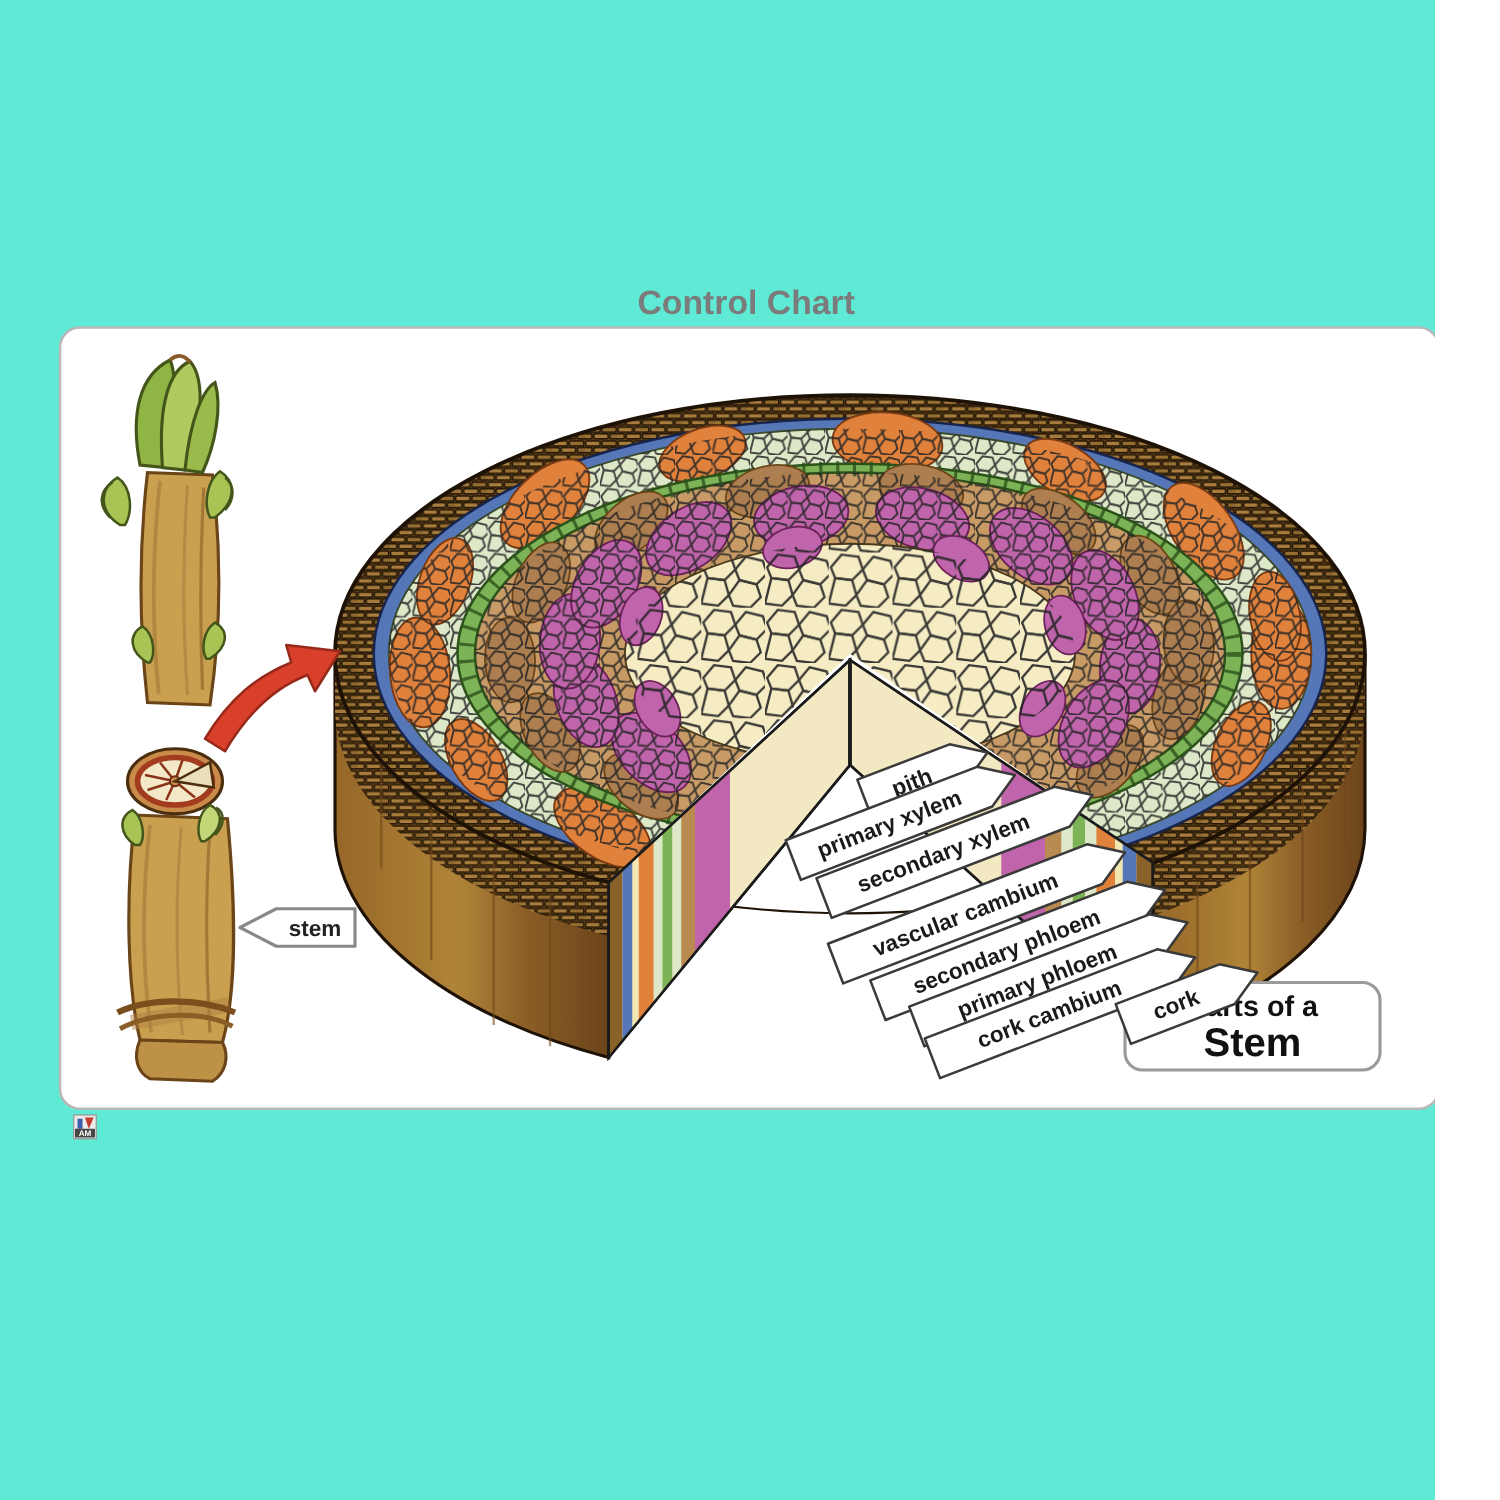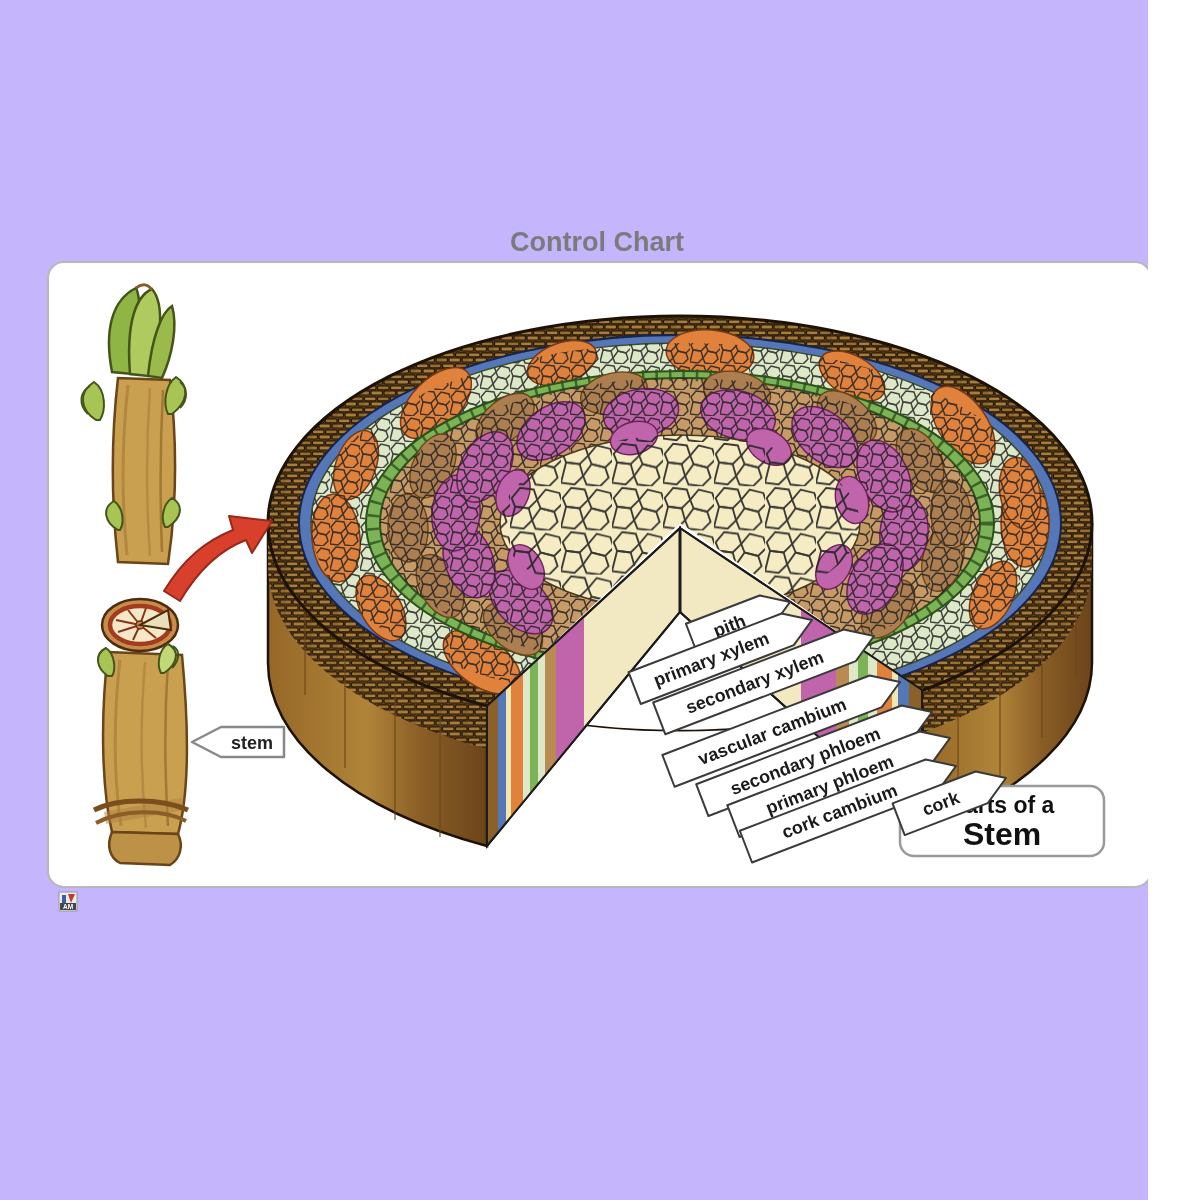--- a/index.html
+++ b/index.html
@@ -1,16 +1,16 @@
 <!DOCTYPE html>
 <html><head>
 <meta charset="utf-8">
 <style>
   html,body{margin:0;padding:0;background:#ffffff;}
-  .page{position:relative;width:1148px;height:1200px;background:#c4b5fd;overflow:hidden;
+  .page{position:relative;width:1148px;height:1200px;background:#5eead4;overflow:hidden;
         font-family:"Liberation Sans", sans-serif;}
   svg{position:absolute;left:0;top:0;}
   text{font-family:"Liberation Sans", sans-serif;}
 </style>
 </head>
 <body>
 
 <div class="page">
 <svg width="1200" height="1200" viewBox="0 0 1200 1200">
   <defs>

